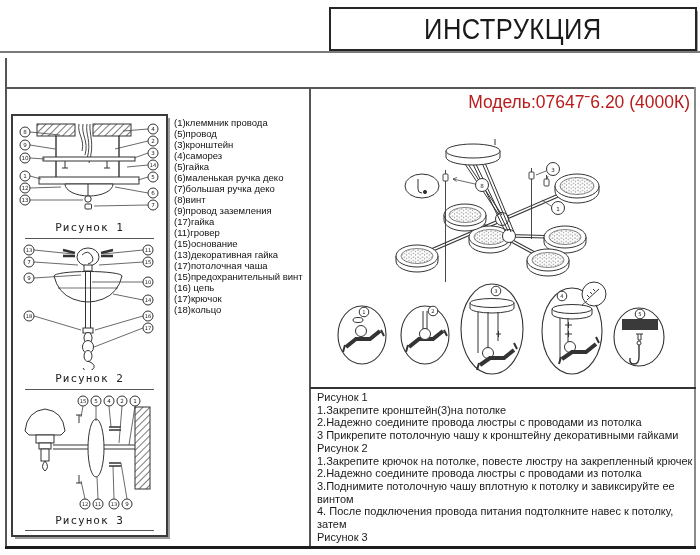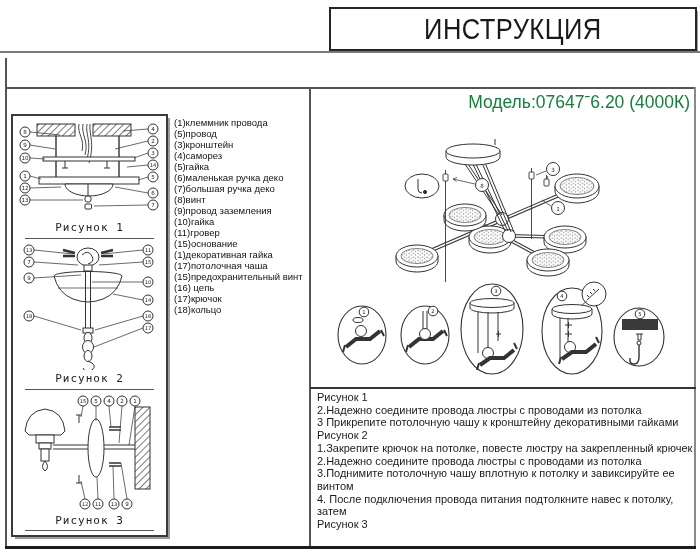--- a/index.html
+++ b/index.html
@@ -20,21 +20,21 @@
   
   .figure-box{left:11px;top:114px;width:153px;height:419px;border:2px solid #3b3b3b;
               box-shadow:3px 3px 0 -1px #9c9c9c;background:#fff;}
   .fig-caption{position:absolute;width:100%;text-align:center;
                font-family:"DejaVu Sans Mono",monospace;font-size:11px;letter-spacing:1px;color:#222;}
   .fig-rule{position:absolute;left:8%;width:84%;height:0;border-top:1.5px solid #555;}
   
   .parts-list{left:174px;top:117px;width:134px;font-family:Liberation Sans, sans-serif;
               font-size:9.5px;line-height:11px;color:#111;}
   
-  .model-line{left:330px;top:92px;width:360px;text-align:right;font-size:17.5px;color:#15803d;}
+  .model-line{left:330px;top:92px;width:360px;text-align:right;font-size:17.5px;color:#b91c1c;}
   
   .section-rule{left:310px;top:387px;width:386px;height:0;border-top:2px solid #333;}
   .instructions{left:317px;top:391px;width:378px;font-size:11px;line-height:12.7px;color:#1b1b1b;}
   svg{display:block;}
   .cn{font-family:"DejaVu Sans",sans-serif;font-size:5.6px;fill:#222;}
   .cn2{font-family:"DejaVu Sans",sans-serif;font-size:5.2px;fill:#222;}
 </style>
 </head>
 <body>
 
@@ -257,24 +257,24 @@
   <div class="abs parts-list">
     <div>(1)клеммник провода</div>
     <div>(5)провод</div>
     <div>(3)кронштейн</div>
     <div>(4)саморез</div>
     <div>(5)гайка</div>
     <div>(6)маленькая ручка деко</div>
     <div>(7)большая ручка деко</div>
     <div>(8)винт</div>
     <div>(9)провод заземления</div>
-    <div>(10)гайка</div>
+    <div>(17)гайка</div>
     <div>(11)гровер</div>
     <div>(15)основание</div>
-    <div>(1)декоративная гайка</div>
+    <div>(13)декоративная гайка</div>
     <div>(17)потолочная чаша</div>
     <div>(15)предохранительный винт</div>
     <div>(16) цепь</div>
     <div>(17)крючок</div>
     <div>(18)кольцо</div>
   </div>
 
   <div class="abs model-line">Модель:07647ˉ6.20 (4000К)</div>
 
   <svg class="abs" style="left:345px;top:136px;" width="350" height="150" viewBox="0 0 350 150">
@@ -444,20 +444,21 @@
       <text class="cn2" x="103" y="32">2</text>
       <text class="cn2" x="166" y="12">3</text>
       <text class="cn2" x="232" y="17">4</text>
       <text class="cn2" x="310" y="35">5</text>
     </g>
   </svg>
 
   <div class="abs section-rule"></div>
   <div class="abs instructions">
     <div>Рисунок 1</div>
+    <div>1.Закрепите кронштейн(3)на потолке</div>
     <div>2.Надежно соедините провода люстры с проводами из потолка</div>
     <div>3 Прикрепите потолочную чашу к кронштейну декоративными гайками</div>
     <div>Рисунок 2</div>
     <div>1.Закрепите крючок на потолке, повесте люстру на закрепленный крючек</div>
     <div>2.Надежно соедините провода люстры с проводами из потолка</div>
     <div>3.Поднимите потолочную чашу вплотную к потолку и завиксируйте ее винтом</div>
     <div>4. После подключения провода питания подтолкните навес к потолку, затем</div>
     <div>Рисунок 3</div>
 
   </div>

